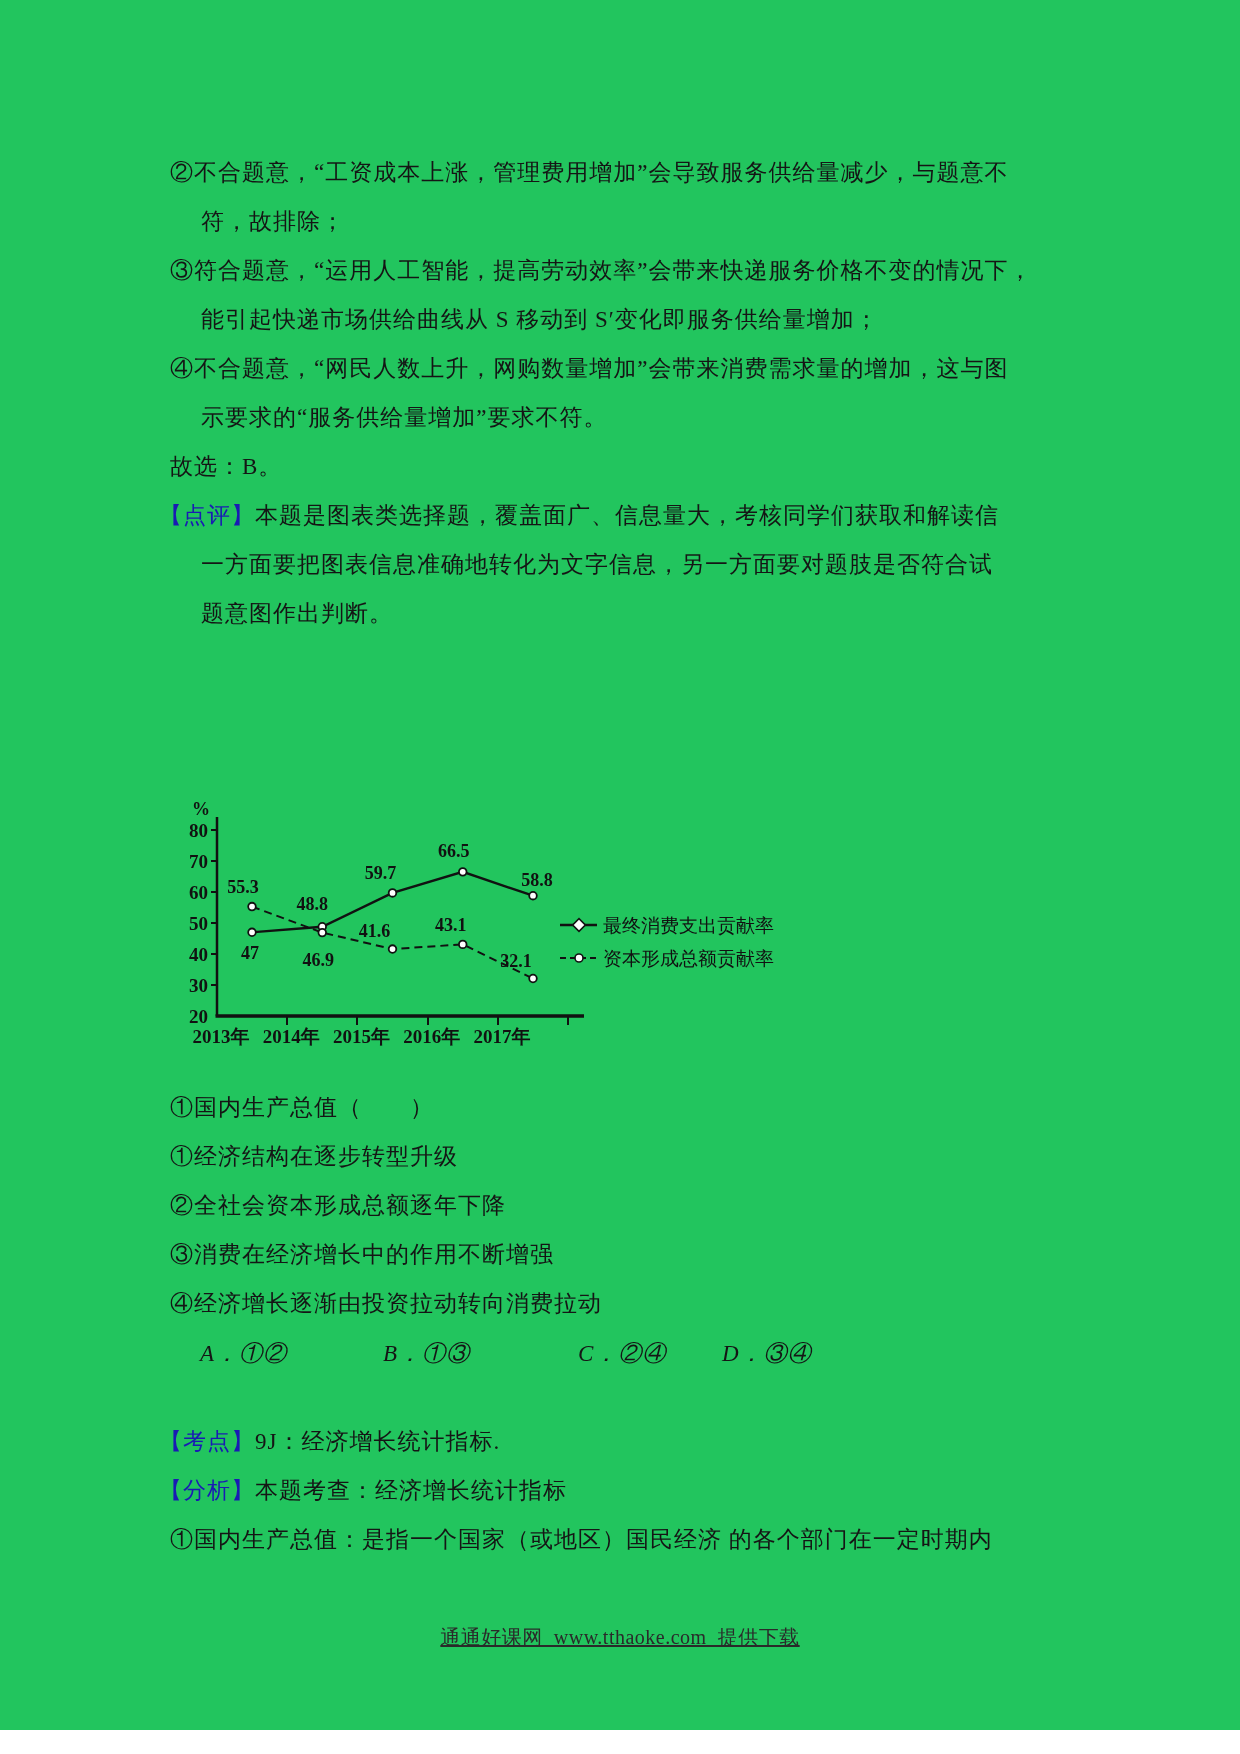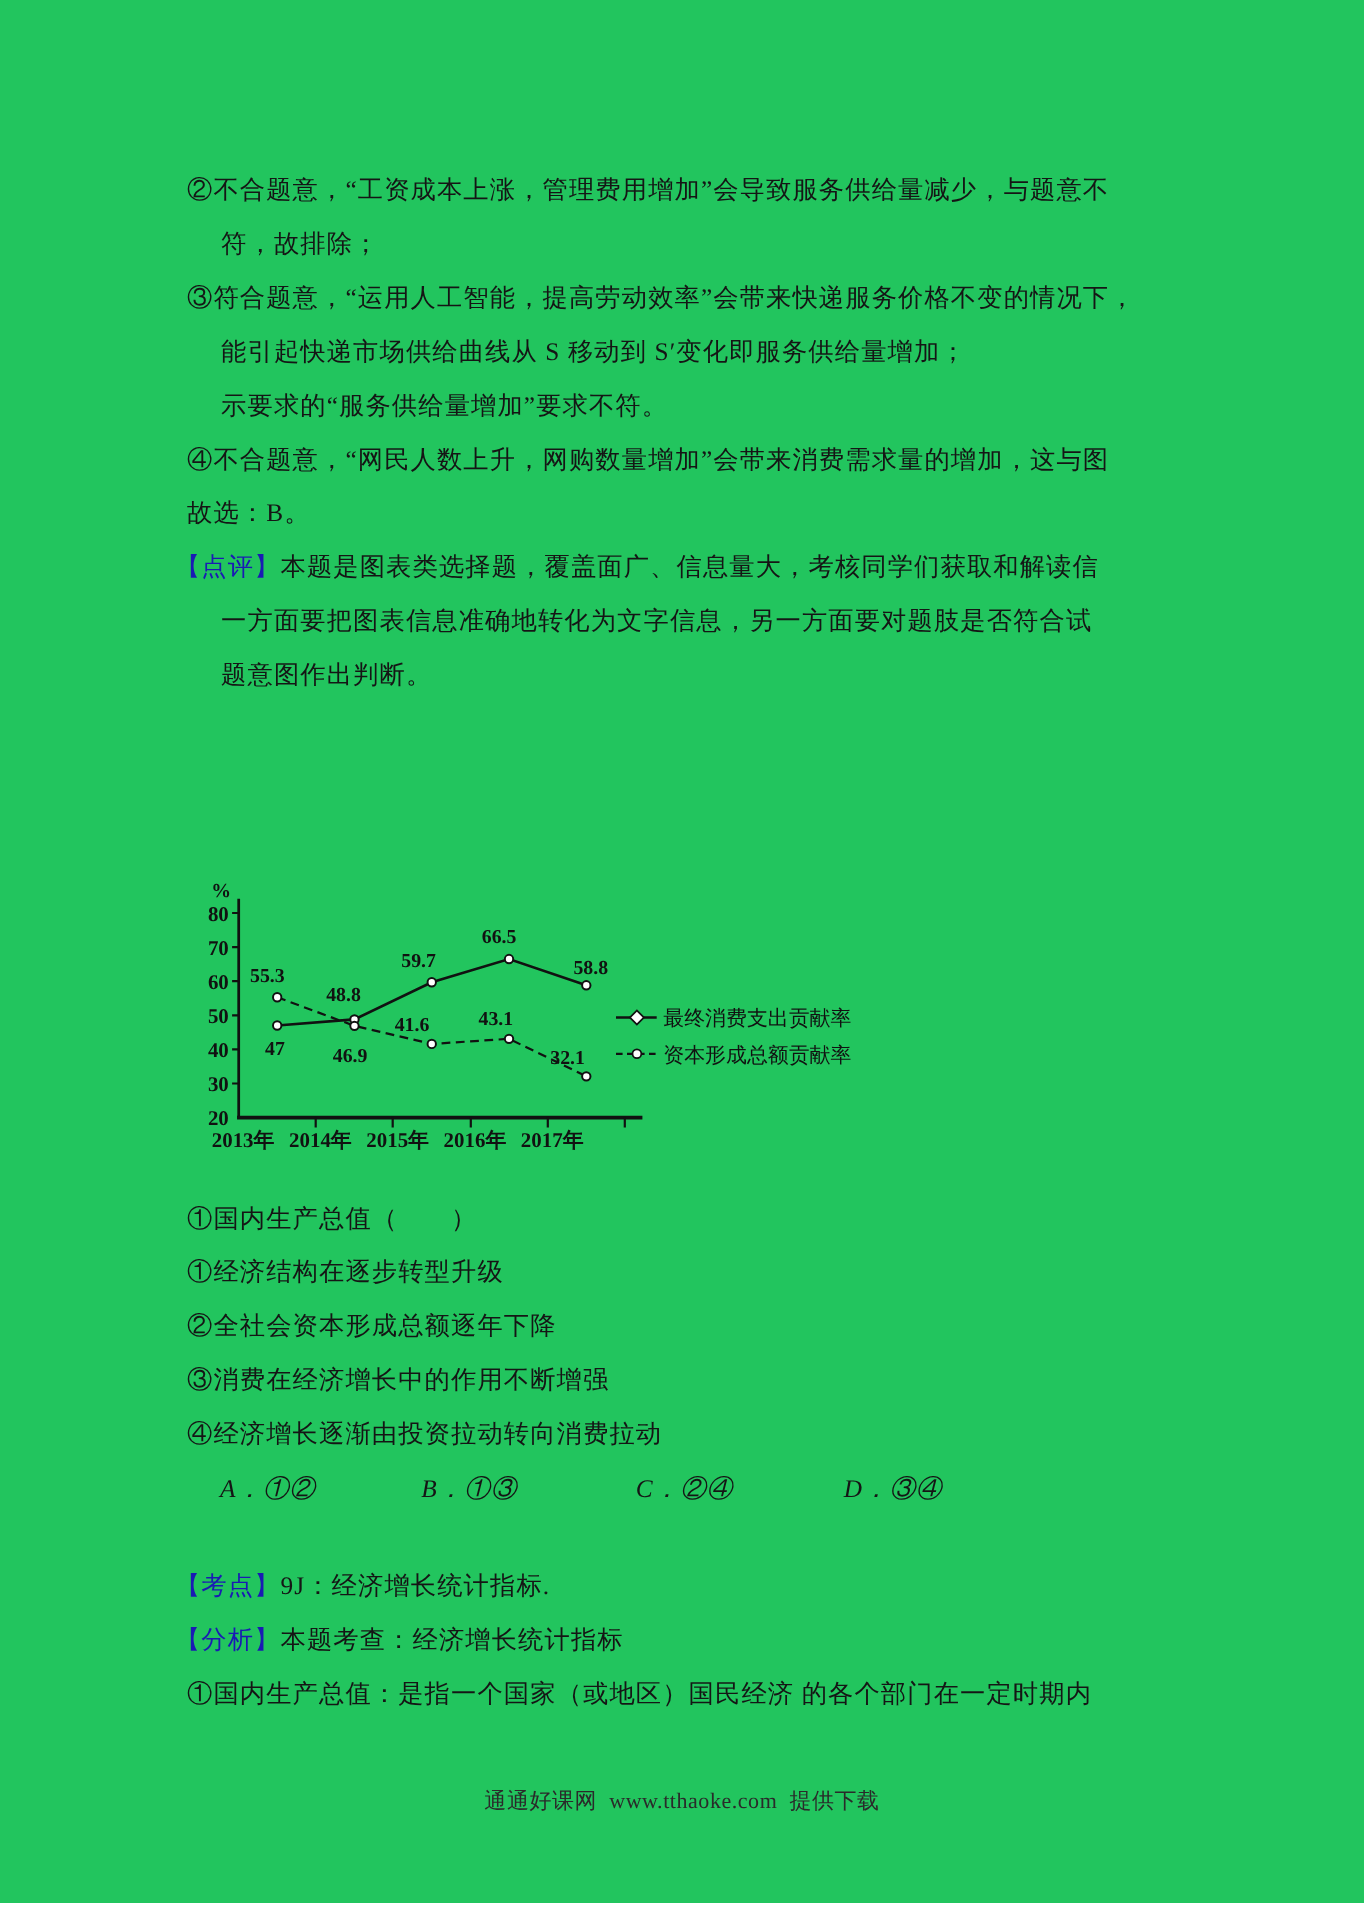--- a/index.html
+++ b/index.html
@@ -19,35 +19,35 @@
   }
   .chart svg { width:632px; height:272px; display:block; }
   svg text { font-family:"Liberation Serif","DejaVu Serif",serif; fill:#111; }
   .choices { position:absolute; top:1329px; left:0; width:1240px; height:49px;font-style:italic; }
   .choice {
     position:absolute; top:0; font-size:23px; line-height:49px;
     letter-spacing:1px; white-space:pre; color:#151515;
   }
   .footer {
     position:absolute; top:1624px; left:0; width:1240px; text-align:center;
-    font-size:20px; color:#2a2a2a; letter-spacing:0.5px; white-space:pre;
+    font-size:20px; color:#2a2a2a; letter-spacing:0.5px; white-space:pre;text-decoration:underline;
   }
 </style>
 </head>
 <body>
 
 <div class="page">
 
   <section class="block" style="top:148px">
     <div class="line">②不合题意，“工资成本上涨，管理费用增加”会导致服务供给量减少，与题意不</div>
     <div class="line cont">符，故排除；</div>
     <div class="line">③符合题意，“运用人工智能，提高劳动效率”会带来快递服务价格不变的情况下，</div>
     <div class="line cont">能引起快递市场供给曲线从 S 移动到 S′变化即服务供给量增加；</div>
+    <div class="line">④不合题意，“网民人数上升，网购数量增加”会带来消费需求量的增加，这与图</div>
     <div class="line cont">示要求的“服务供给量增加”要求不符。</div>
-    <div class="line">④不合题意，“网民人数上升，网购数量增加”会带来消费需求量的增加，这与图</div>
     <div class="line">故选：B。</div>
   </section>
 
   <section class="block" style="top:491px">
     <div class="line"><span class="tag">【点评】</span><span>本题是图表类选择题，覆盖面广、信息量大，考核同学们获取和解读信</span></div>
     <div class="line cont">一方面要把图表信息准确地转化为文字信息，另一方面要对题肢是否符合试</div>
     <div class="line cont">题意图作出判断。</div>
   </section>
 
 
@@ -115,21 +115,21 @@
     <div class="line">①经济结构在逐步转型升级</div>
     <div class="line">②全社会资本形成总额逐年下降</div>
     <div class="line">③消费在经济增长中的作用不断增强</div>
     <div class="line">④经济增长逐渐由投资拉动转向消费拉动</div>
   </section>
 
   <div class="choices">
     <span class="choice" style="left:200px">A．①②</span>
     <span class="choice" style="left:383px">B．①③</span>
     <span class="choice" style="left:578px">C．②④</span>
-    <span class="choice" style="left:767px">D．③④</span>
+    <span class="choice" style="left:722px">D．③④</span>
   </div>
 
   <section class="block" style="top:1417px">
     <div class="line"><span class="tag">【考点】</span><span>9J：经济增长统计指标.</span></div>
     <div class="line"><span class="tag">【分析】</span><span>本题考查：经济增长统计指标</span></div>
     <div class="line">①国内生产总值：是指一个国家（或地区）国民经济 的各个部门在一定时期内</div>
   </section>
 
   <div class="footer">通通好课网  www.tthaoke.com  提供下载</div>
 

